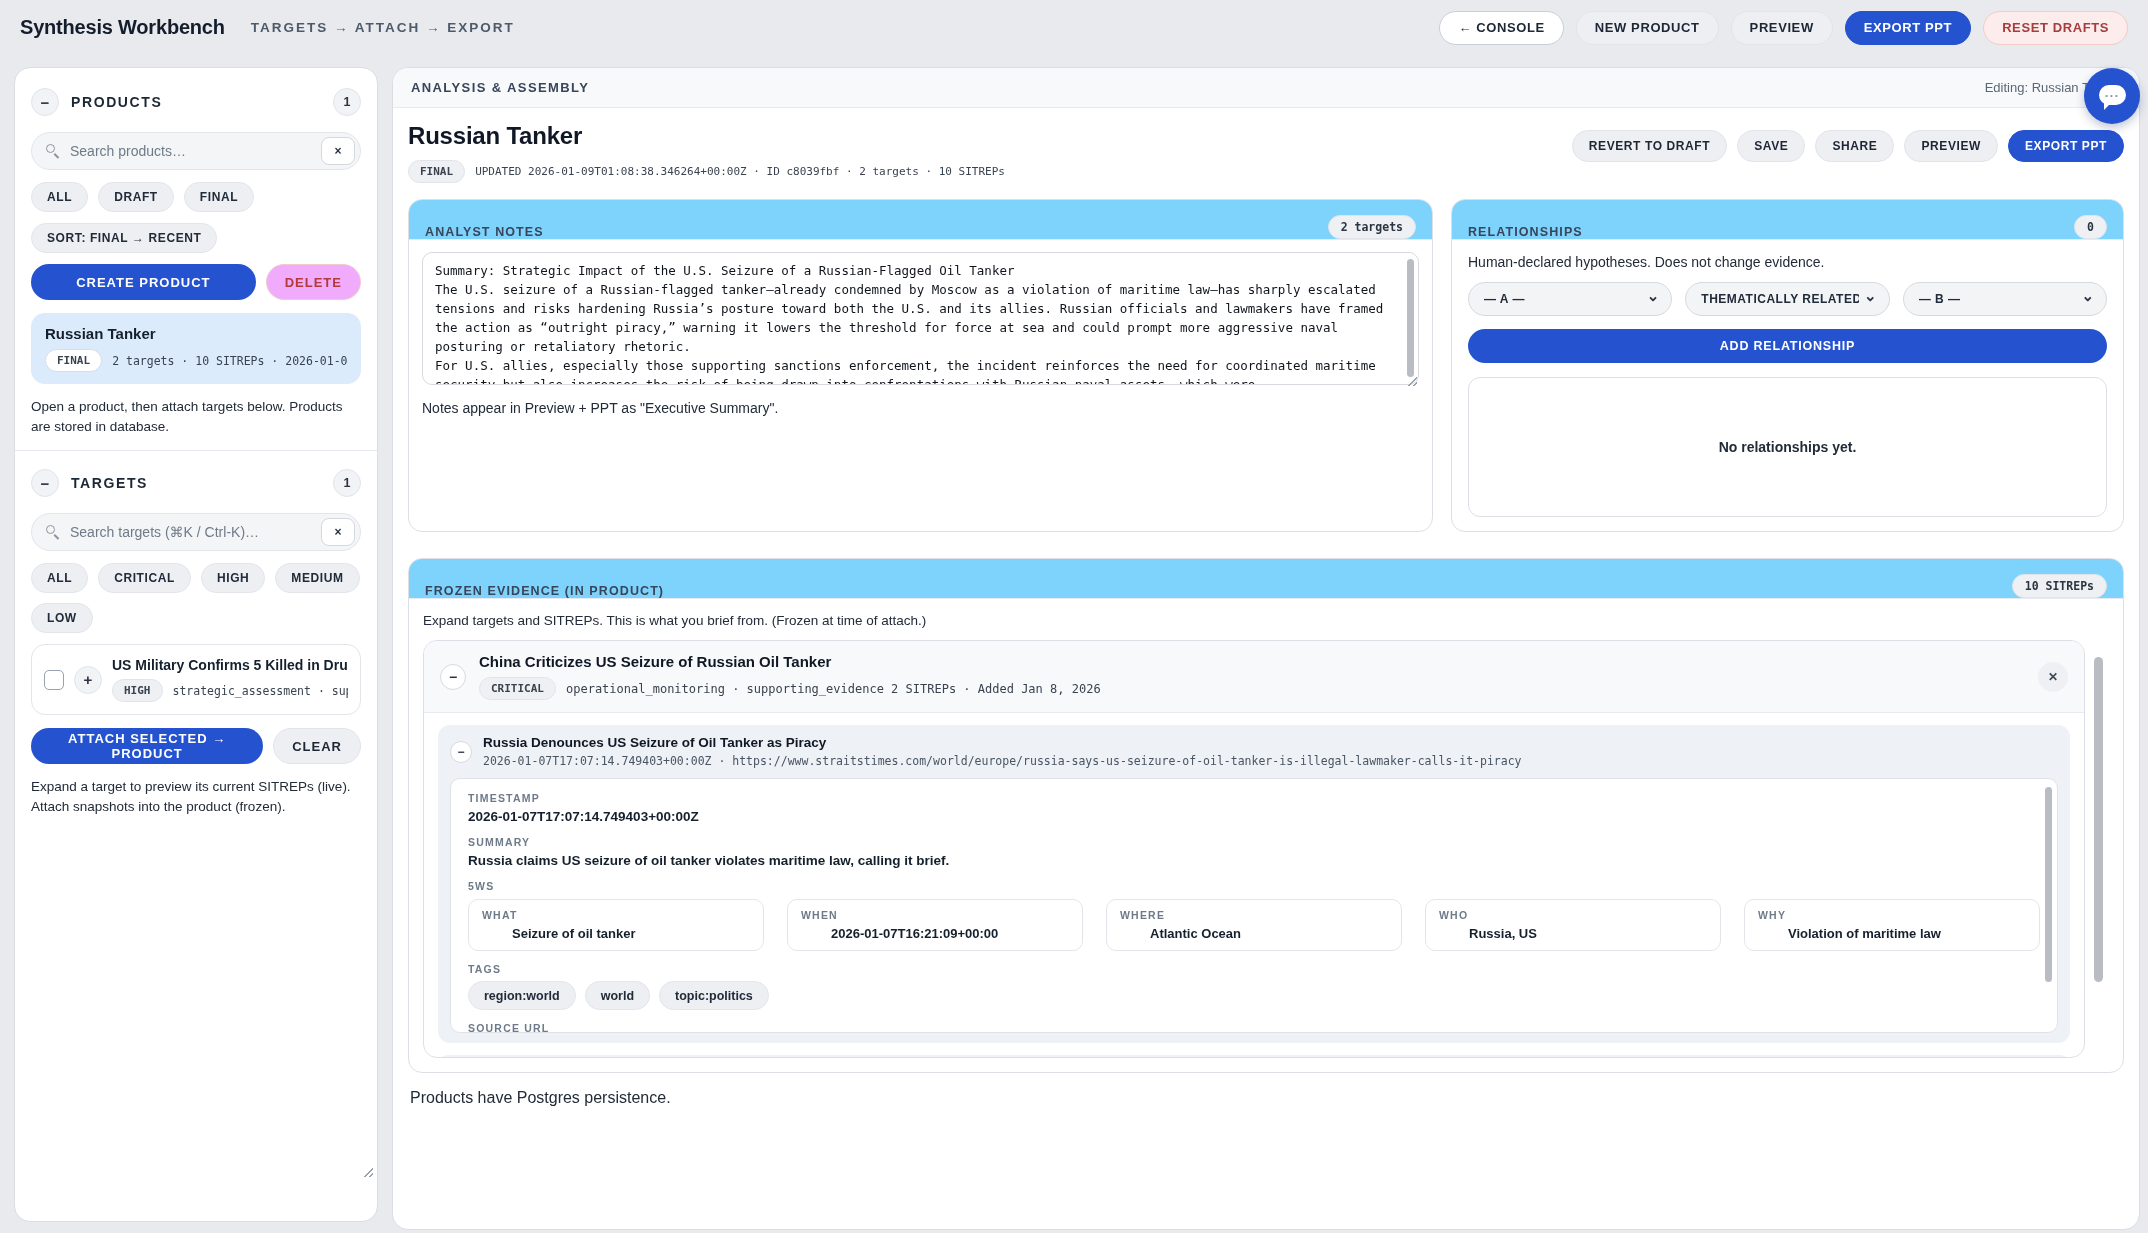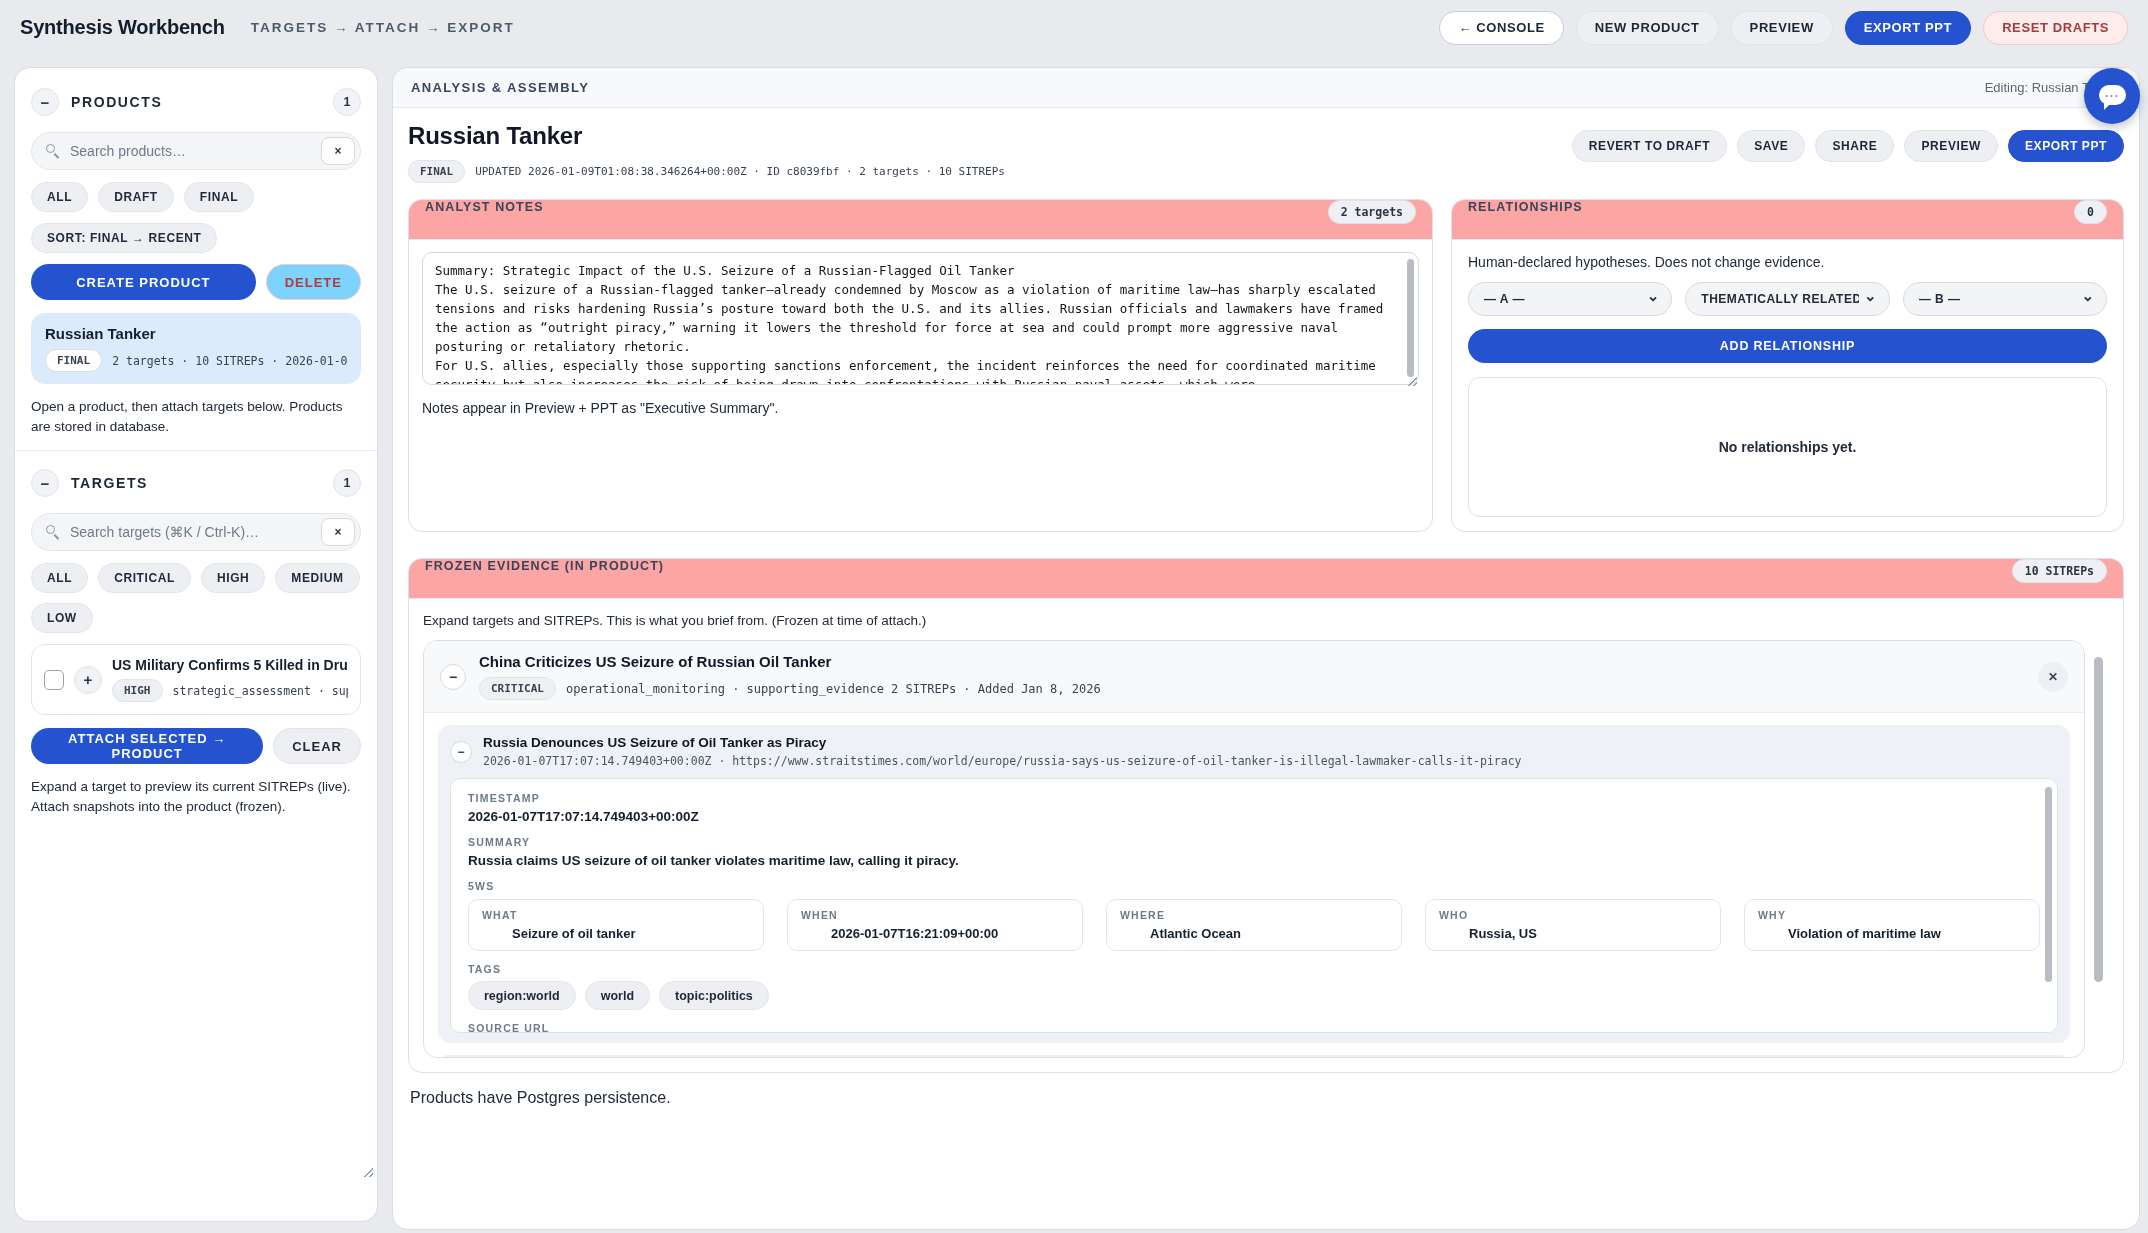--- a/index.html
+++ b/index.html
@@ -65,21 +65,21 @@
     display:inline-flex; align-items:center; height:30px; padding:0 15px; border-radius:15px;
     background:#edeff3; border:1px solid #e2e5ea; font-size:12px; font-weight:700; letter-spacing:.6px;
     color:#212b39; cursor:pointer; white-space:nowrap;
   }
   .btn-row { display:flex; gap:10px; margin:4px 0 13px; }
   .btn-primary {
     flex:1; height:36px; border-radius:18px; border:none; background:#2553d0; color:#fff;
     font-family:"Liberation Sans",sans-serif; font-size:13px; font-weight:700; letter-spacing:1px; cursor:pointer;
   }
   .btn-danger {
-    height:36px; padding:0 18px; border-radius:18px; background:#7dd3fc; border:1px solid #f2caca;
+    height:36px; padding:0 18px; border-radius:18px; background:#f0abfc; border:1px solid #f2caca;
     color:#b23a3a; font-family:"Liberation Sans",sans-serif; font-size:13px; font-weight:700; letter-spacing:1px; cursor:pointer;
   }
   .prod-card { background:#dcebfb; border-radius:14px; padding:12px 14px; margin-bottom:13px; cursor:pointer; }
   .prod-card .p-name { font-size:15px; font-weight:800; color:#15202e; margin-bottom:7px; }
   .meta-row { display:flex; align-items:center; gap:10px; min-width:0; }
   .status-chip {
     display:inline-flex; align-items:center; height:23px; padding:0 11px; border-radius:12px;
     background:#fff; border:1px solid #d9dde3; font-family:"DejaVu Sans Mono",monospace;
     font-size:11px; font-weight:700; color:#39434f; flex:0 0 auto;
   }
@@ -109,21 +109,21 @@
   .prod-meta .meta-mono { font-size:11px; }
   .main-actions { margin-left:auto; display:flex; gap:10px; margin-top:8px; }
   .m-btn {
     height:32px; padding:0 16px; border-radius:16px; border:1px solid #e1e4ea; background:#edeff3;
     font-family:"Liberation Sans",sans-serif; font-size:12px; font-weight:700; letter-spacing:.6px; color:#1c2635; cursor:pointer; white-space:nowrap;
   }
   .m-btn.primary { background:#2553d0; border-color:#2553d0; color:#fff; }
 
   .cards-row { display:grid; grid-template-columns:1.523fr 1fr; gap:18px; margin-top:16px; }
   .card { background:#fff; border:1px solid #dcdfe5; border-radius:14px; display:flex; flex-direction:column; overflow:hidden; }
-  .card-head { height:40px; display:flex; align-items:flex-start; padding:0 16px; background:#fca5a5; border-bottom:1px solid #e7eaef; flex:0 0 auto; }
+  .card-head { height:40px; display:flex; align-items:flex-end; padding:0 16px; background:#7dd3fc; border-bottom:1px solid #e7eaef; flex:0 0 auto; }
   .card-title { font-size:12.5px; font-weight:800; letter-spacing:1.1px; color:#38455a; }
   .card-badge {
     margin-left:auto; font-family:"DejaVu Sans Mono",monospace; font-size:11.5px; font-weight:700; color:#2a3442;
     background:#eef0f3; border:1px solid #e0e4ea; border-radius:14px; padding:4px 12px;
   }
   .card-body { padding:12px 13px; display:flex; flex-direction:column; flex:1; }
 
   .ta-wrap { position:relative; margin-bottom:11px; }
   .notes-ta {
     width:100%; height:133px; resize:none; overflow:hidden; border:1px solid #d6dade; border-radius:10px;
@@ -396,21 +396,21 @@
                 <div class="sm-round">−</div>
                 <div style="min-width:0;">
                   <div class="st-title">Russia Denounces US Seizure of Oil Tanker as Piracy</div>
                   <div class="st-sub">2026-01-07T17:07:14.749403+00:00Z · https://www.straitstimes.com/world/europe/russia-says-us-seizure-of-oil-tanker-is-illegal-lawmaker-calls-it-piracy</div>
                 </div>
               </div>
               <div class="sitrep-detail">
                 <div class="lbl first">TIMESTAMP</div>
                 <div class="val">2026-01-07T17:07:14.749403+00:00Z</div>
                 <div class="lbl">SUMMARY</div>
-                <div class="val">Russia claims US seizure of oil tanker violates maritime law, calling it piracy.</div>
+                <div class="val">Russia claims US seizure of oil tanker violates maritime law, calling it brief.</div>
                 <div class="lbl">5WS</div>
                 <div class="fivew-row">
                   <div class="fw-card">
                     <div class="lbl">WHAT</div>
                     <div class="val">Seizure of oil tanker</div>
                   </div>
                   <div class="fw-card">
                     <div class="lbl">WHEN</div>
                     <div class="val">2026-01-07T16:21:09+00:00</div>
                   </div>

